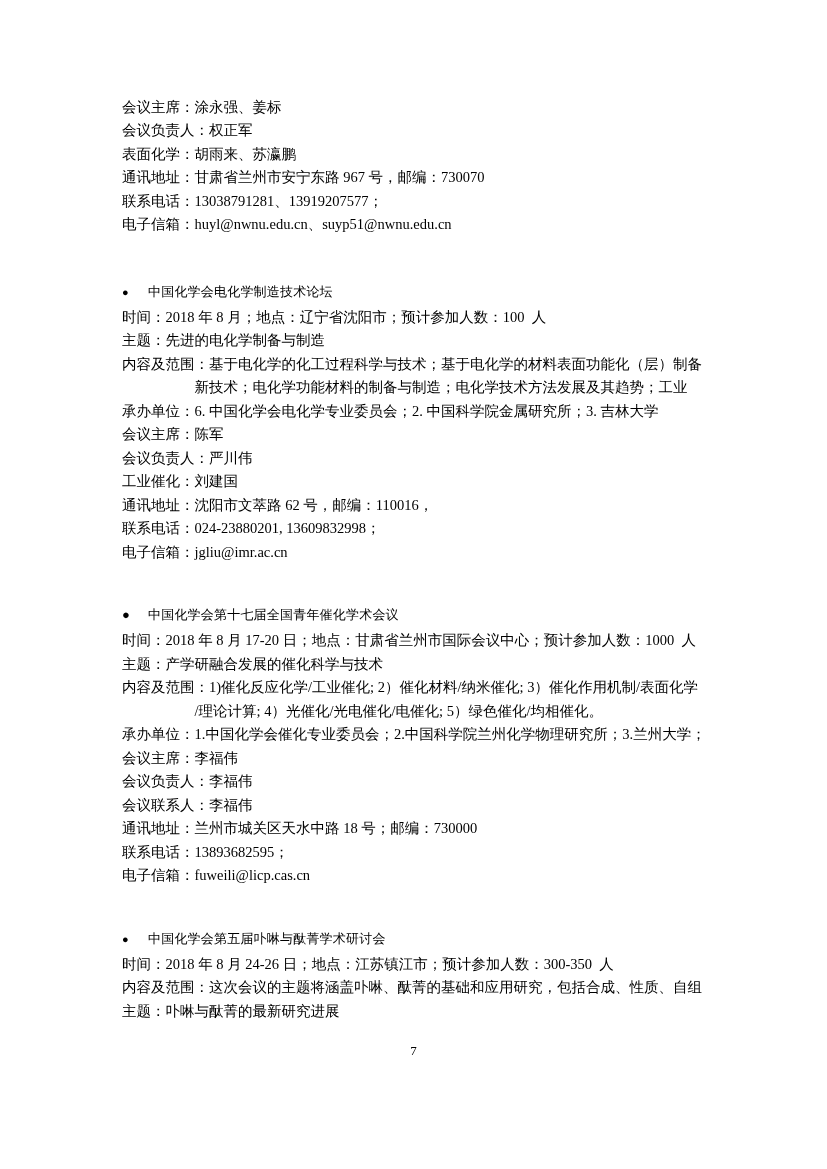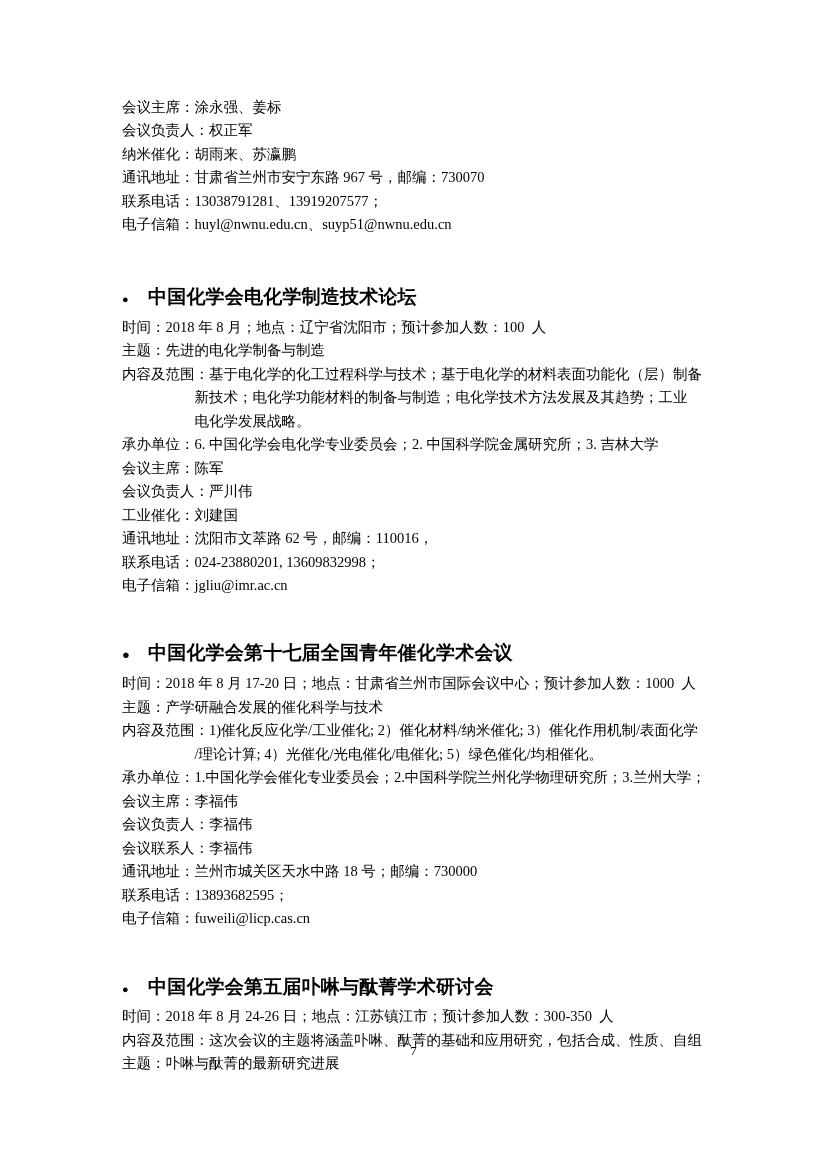--- a/index.html
+++ b/index.html
@@ -36,22 +36,22 @@
   }
   .bullet {
     width: 26px;
     flex: 0 0 26px;
     font-size: 13px;
     line-height: 1.62;
   }
   .bullet.small { font-size: 11px; }
   .head-text {
     font-family: "DejaVu Sans", "Liberation Sans", sans-serif;
-    font-weight: bold;
-    font-size: 19px;
+    font-weight: normal;
+    font-size: 13px;
     letter-spacing: 0.2px;
     text-align: right;
   }
   .lines {
     padding-left: 0;
     font-family: Liberation Serif, serif;
   }
   .line {
     font-size: 14.5px;
     line-height: 1.62;
@@ -68,39 +68,38 @@
   }
 </style>
 </head>
 <body>
 
 <div class="page">
 
   <div class="block">
     <div class="line">会议主席：涂永强、姜标</div>
     <div class="line">会议负责人：权正军</div>
-    <div class="line">纳米催化：胡雨来、苏瀛鹏</div>
+    <div class="line">表面化学：胡雨来、苏瀛鹏</div>
     <div class="line">通讯地址：甘肃省兰州市安宁东路 967 号，邮编：730070</div>
     <div class="line">联系电话：13038791281、13919207577；</div>
     <div class="line">电子信箱：huyl@nwnu.edu.cn、suyp51@nwnu.edu.cn</div>
   </div>
 
   <div class="spacer-lg"></div>
 
   <div class="block">
     <div class="section-head">
       <span class="bullet small">●</span>
       <span class="head-text">中国化学会电化学制造技术论坛</span>
     </div>
     <div class="lines">
       <div class="line">时间：2018 年 8 月；地点：辽宁省沈阳市；预计参加人数：100  人</div>
       <div class="line">主题：先进的电化学制备与制造</div>
       <div class="line">内容及范围：基于电化学的化工过程科学与技术；基于电化学的材料表面功能化（层）制备</div>
       <div class="line">                    新技术；电化学功能材料的制备与制造；电化学技术方法发展及其趋势；工业</div>
-      <div class="line">                    电化学发展战略。</div>
       <div class="line">承办单位：6. 中国化学会电化学专业委员会；2. 中国科学院金属研究所；3. 吉林大学</div>
       <div class="line">会议主席：陈军</div>
       <div class="line">会议负责人：严川伟</div>
       <div class="line">工业催化：刘建国</div>
       <div class="line">通讯地址：沈阳市文萃路 62 号，邮编：110016，</div>
       <div class="line">联系电话：024-23880201, 13609832998；</div>
       <div class="line">电子信箱：jgliu@imr.ac.cn</div>
     </div>
   </div>
 

